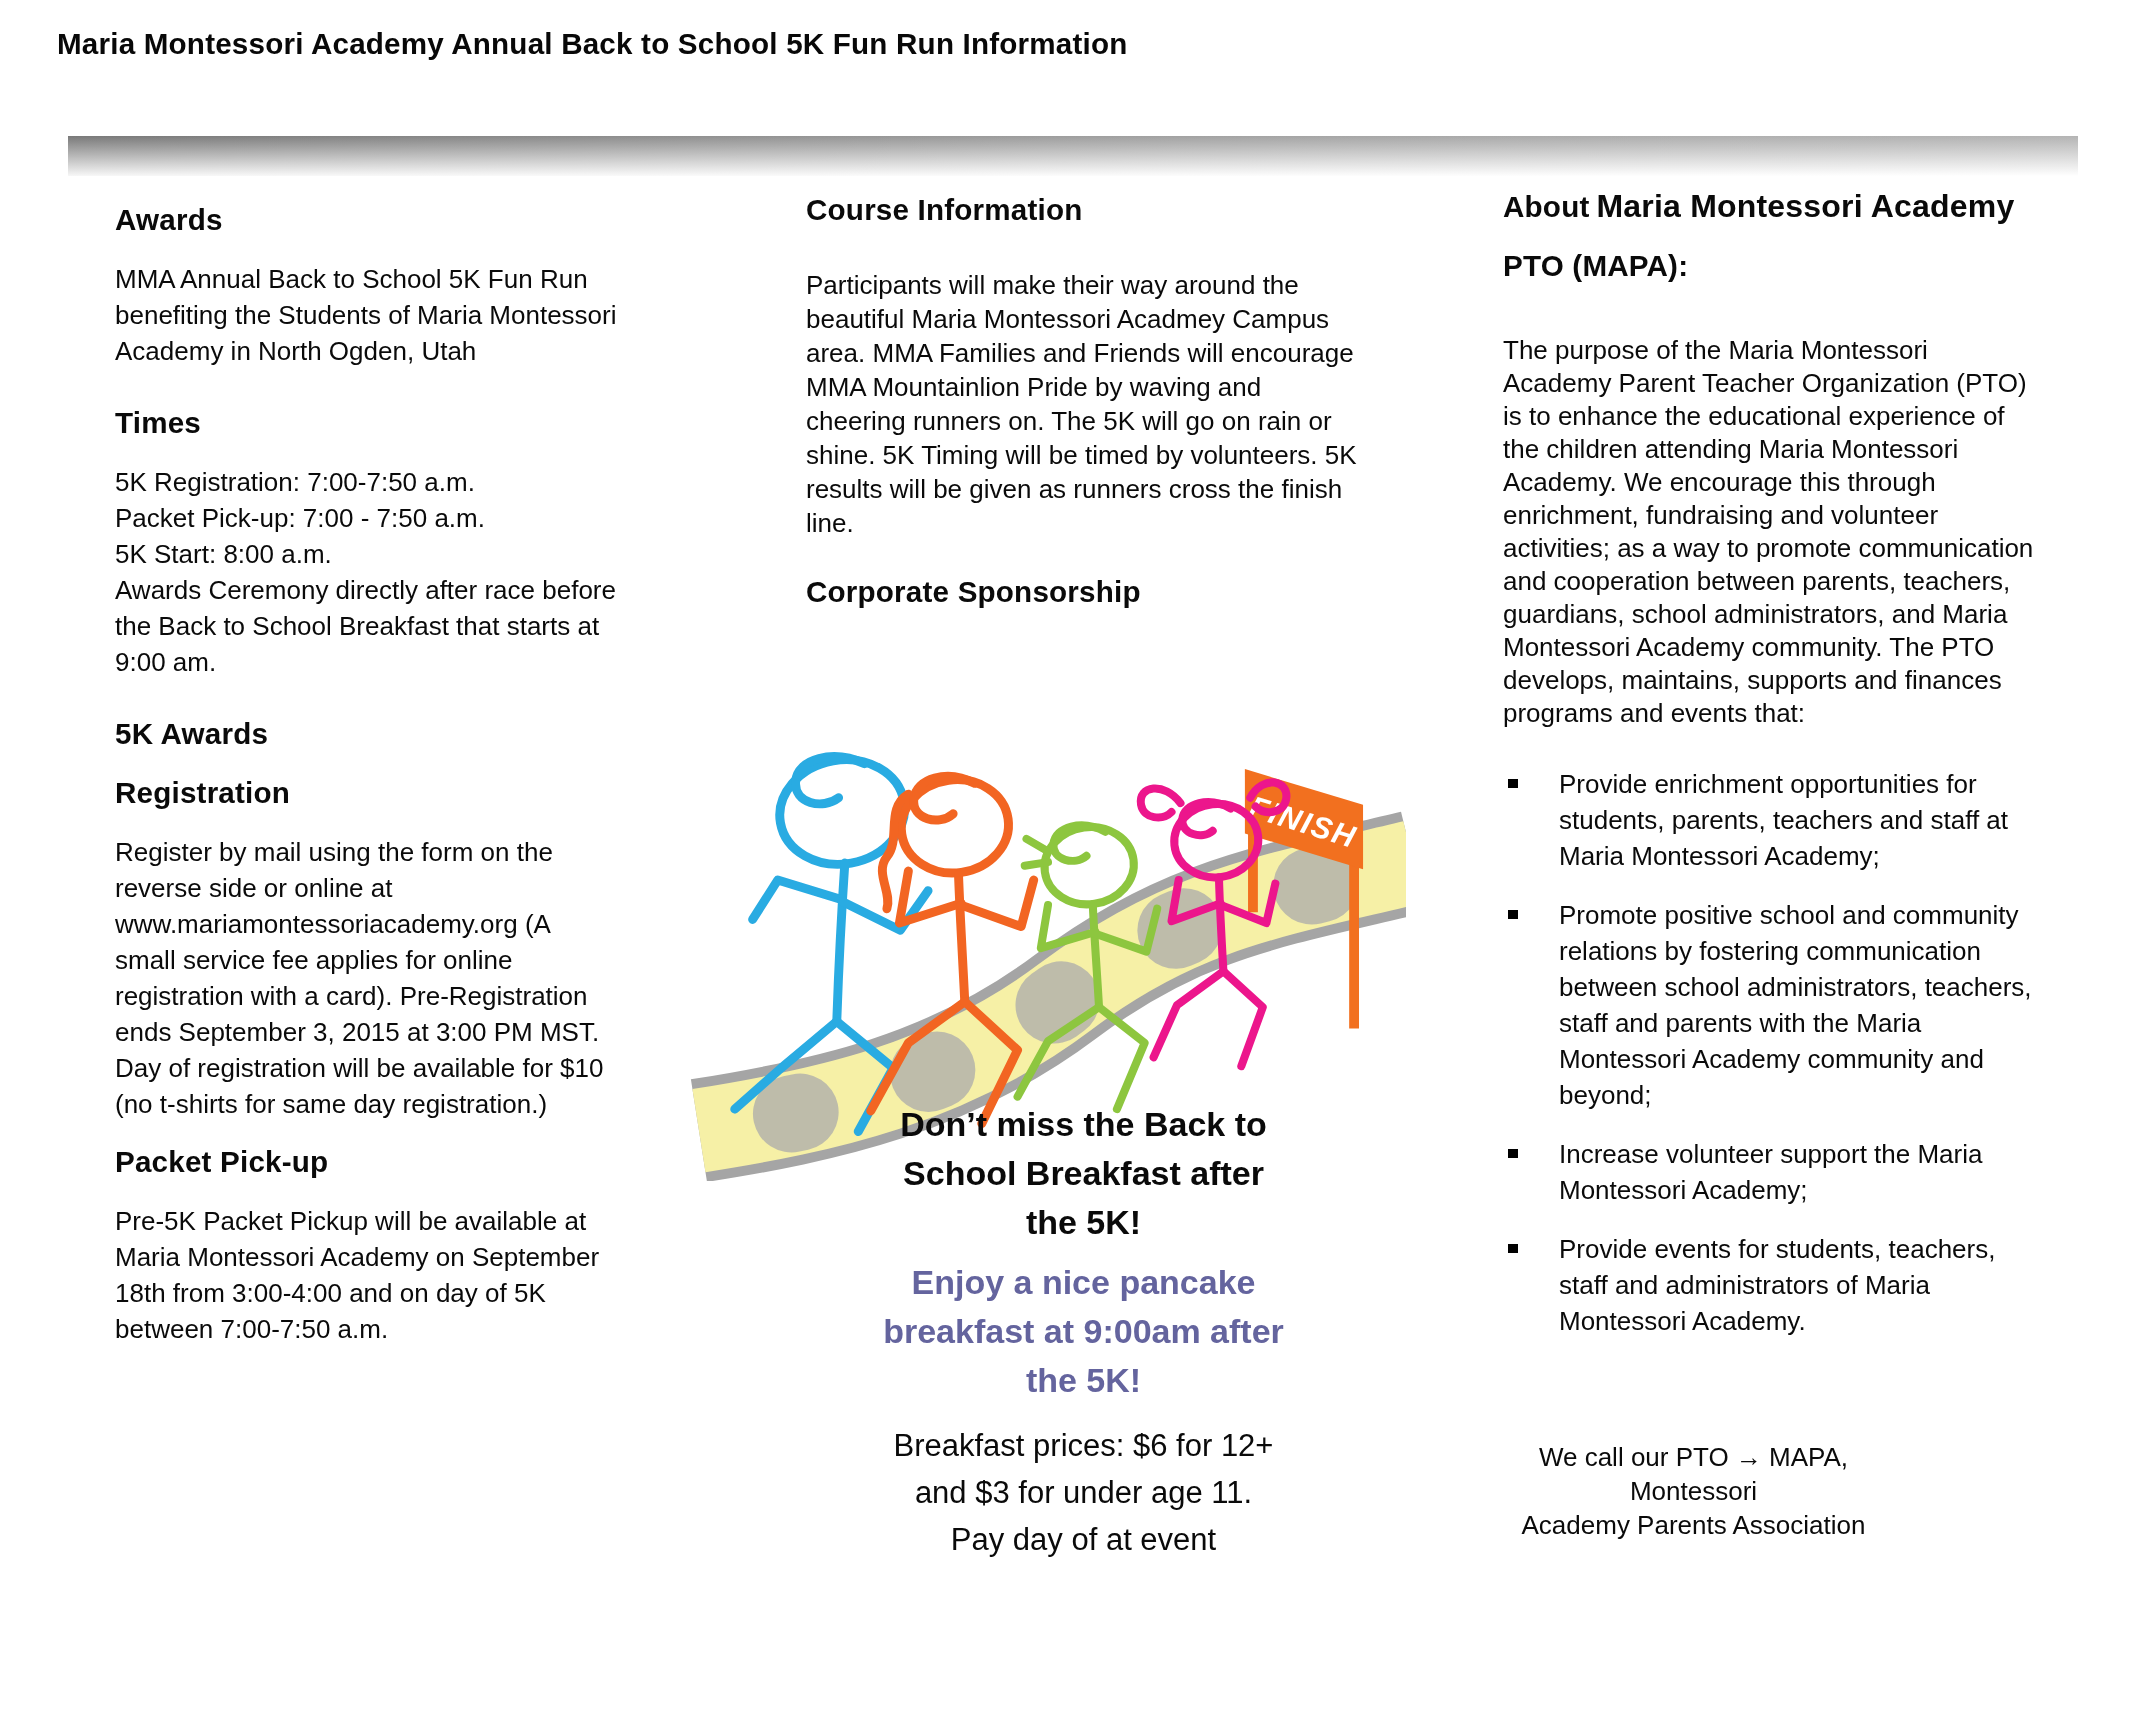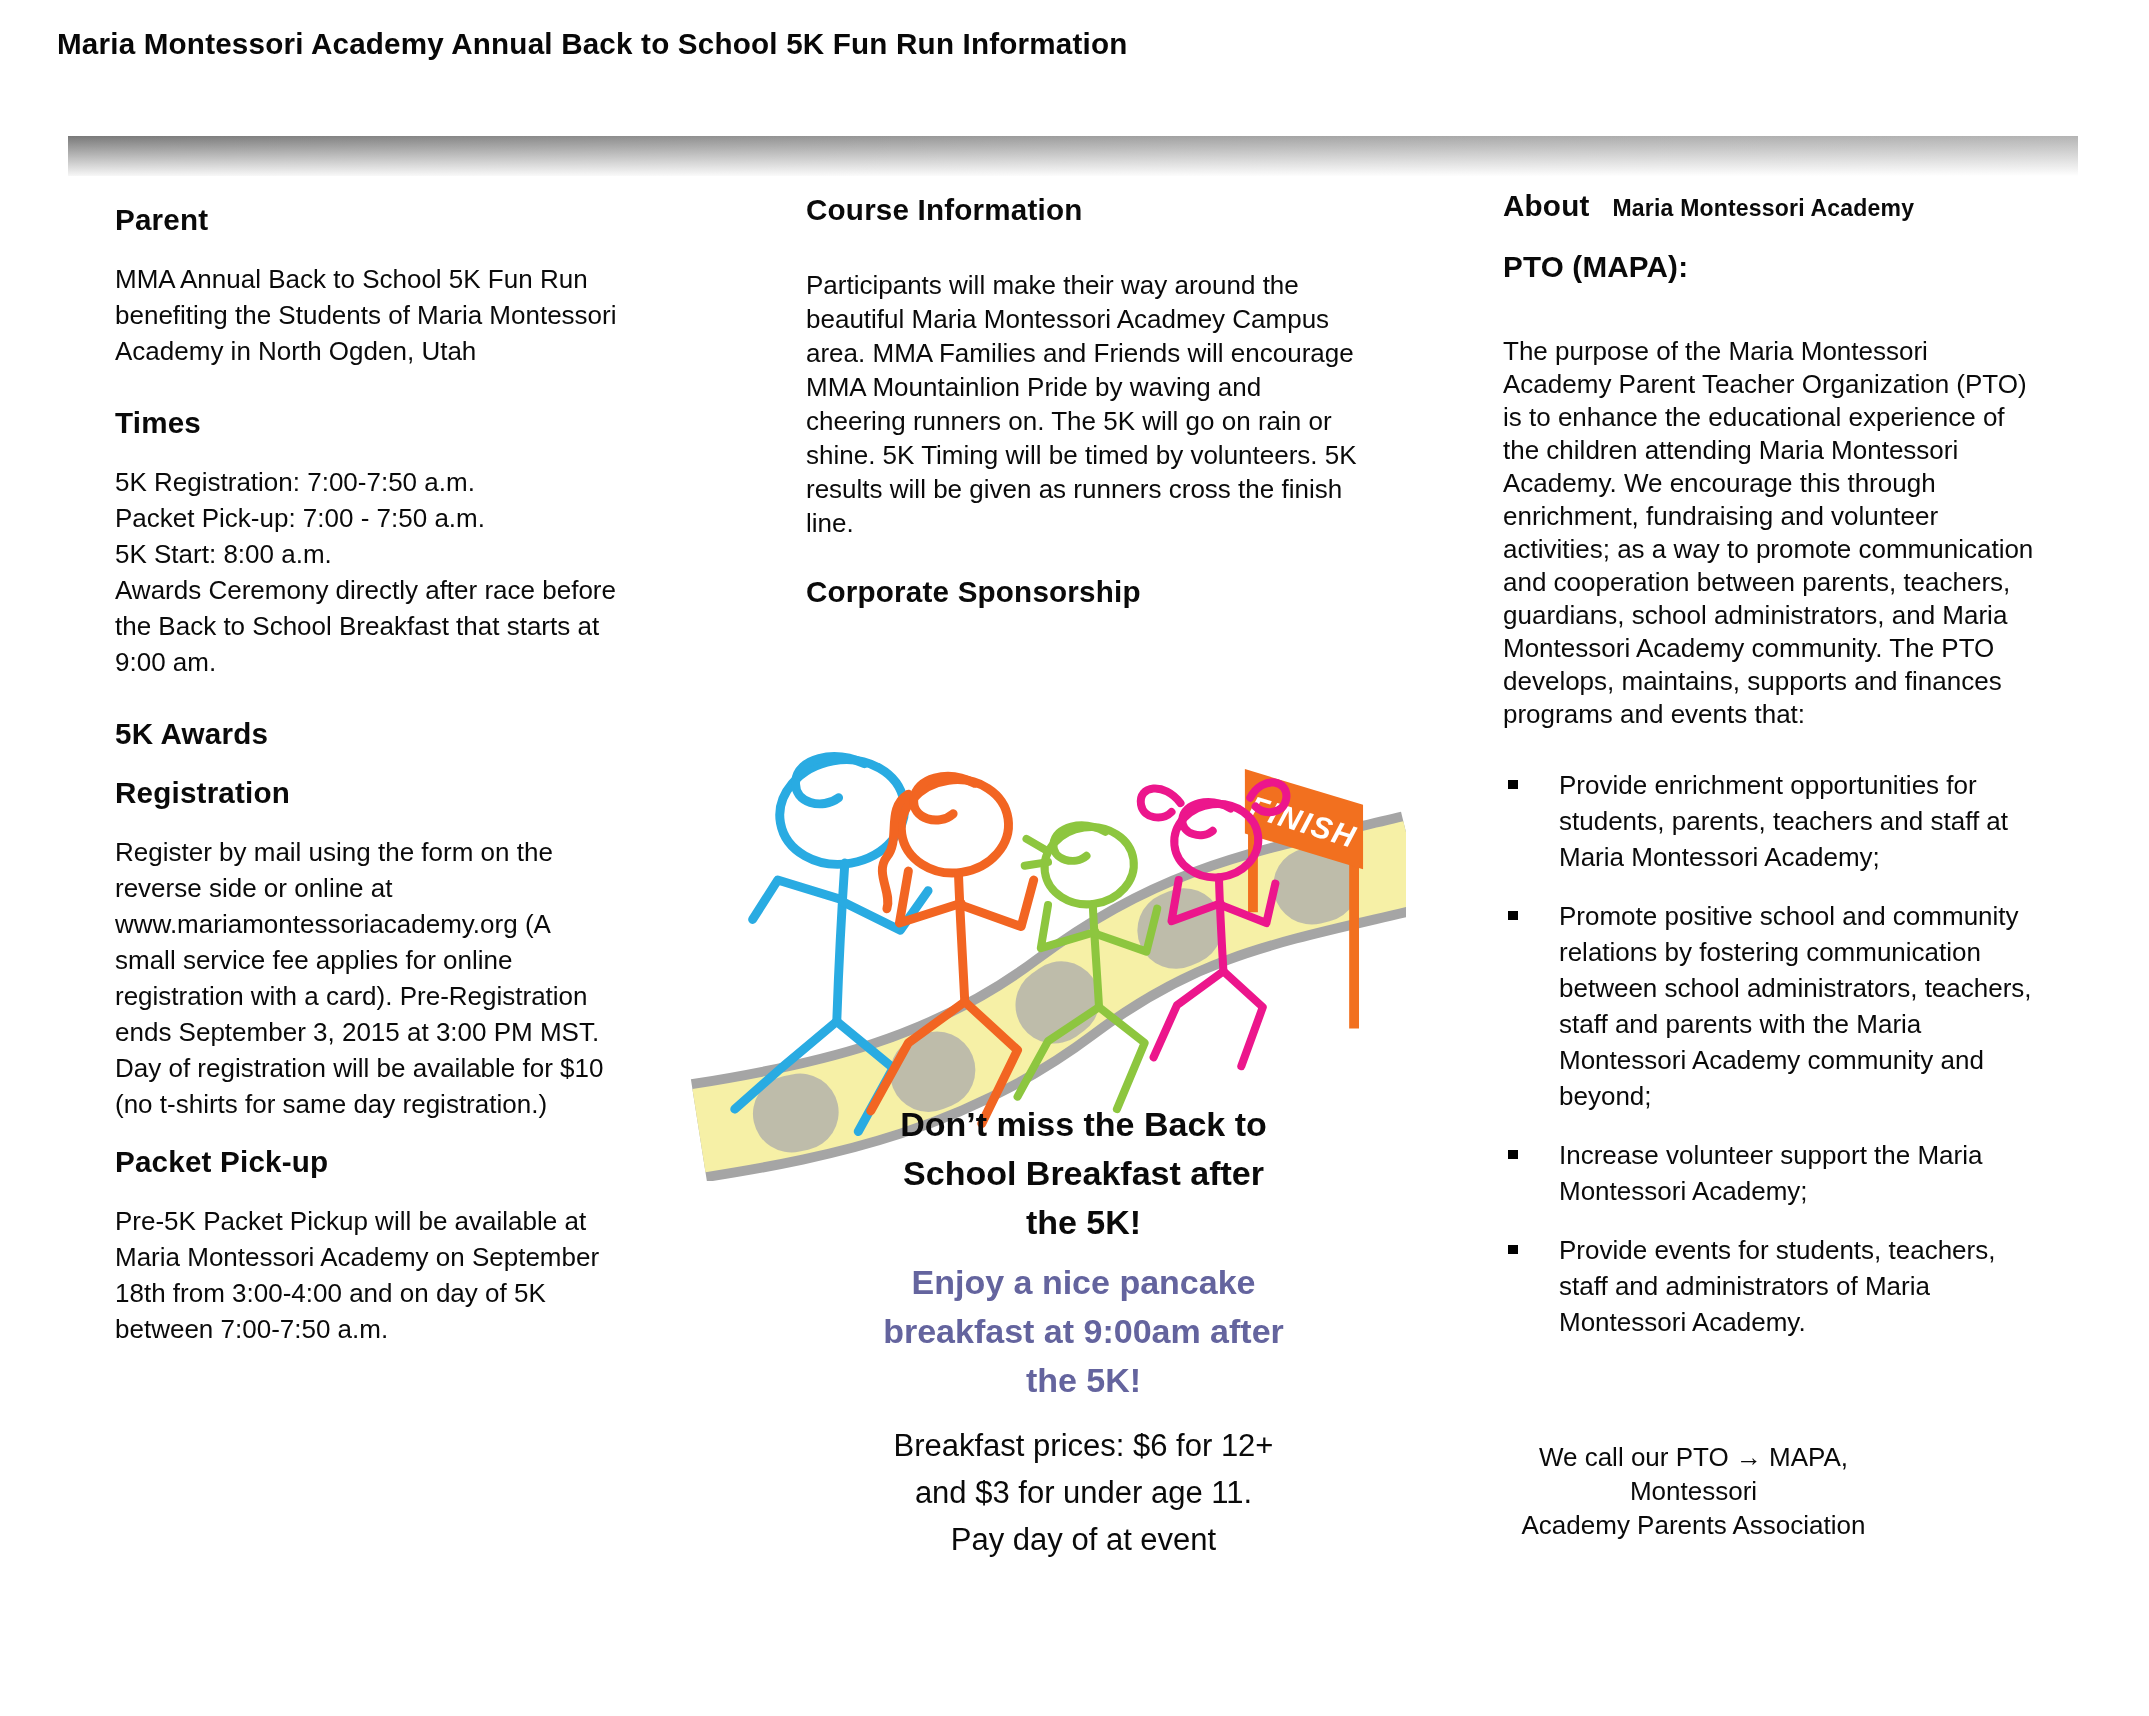--- a/index.html
+++ b/index.html
@@ -22,21 +22,21 @@
   .col-left p.tight{margin-bottom:21.5px;}
 
   .col-mid{left:806px;top:192px;width:560px;}
   .col-mid p{line-height:34px;}
   .col-mid p.course-body{margin-bottom:34px;margin-top:40px;}
   .col-mid p.sponsor-body{margin-bottom:0;}
   .email-link{color:#3333CC;text-decoration:underline;cursor:pointer;font-size:26px;line-height:36px;display:inline-block;}
 
   .col-right{left:1503px;top:188px;width:537px;}
   .about-line1{font-size:33px;font-weight:700;line-height:41px;margin:0;}
-  .about-org{font-size:23px;margin-left:23px;}
+  .about-org{font-size:32px;margin-left:7px;}
   .about-line2{font-size:33px;font-weight:700;line-height:41px;margin:0;}
   .col-right p.about-body{line-height:33px;margin:50px 0 0;}
   ul.bullets{list-style:none;margin:36px 0 9px;padding:0;}
   ul.bullets li{position:relative;padding-left:56px;font-size:26px;line-height:36px;margin:0 0 23px;}
   .bullet-square{position:absolute;left:5.4px;top:12.5px;width:9.9px;height:9.9px;background:#000;}
 
   .illustration{position:absolute;left:690px;top:733px;width:716px;height:448px;}
 
   .center-block{position:absolute;left:788px;width:591px;text-align:center;white-space:pre-line;}
   .headline-black{top:1100px;font-size:34px;line-height:49px;font-weight:700;color:#0a0a0a;}
@@ -48,21 +48,21 @@
 </style>
 </head>
 <body>
 
 <div class="page">
 
   <h1 class="title">Maria Montessori Academy Annual Back to School 5K Fun Run Information</h1>
   <div class="gradient-bar"></div>
 
   <section class="col col-left">
-    <h2>Parent</h2>
+    <h2>Awards</h2>
     <p>MMA Annual Back to School 5K Fun Run benefiting the Students of Maria Montessori Academy in North Ogden, Utah</p>
 
     <h2>Times</h2>
     <p>5K Registration: 7:00-7:50 a.m.
 Packet Pick-up: 7:00 - 7:50 a.m.
 5K Start: 8:00 a.m.
 Awards Ceremony directly after race before the Back to School Breakfast that starts at 9:00 am.</p>
 
     <h2>5K Awards</h2>
 

